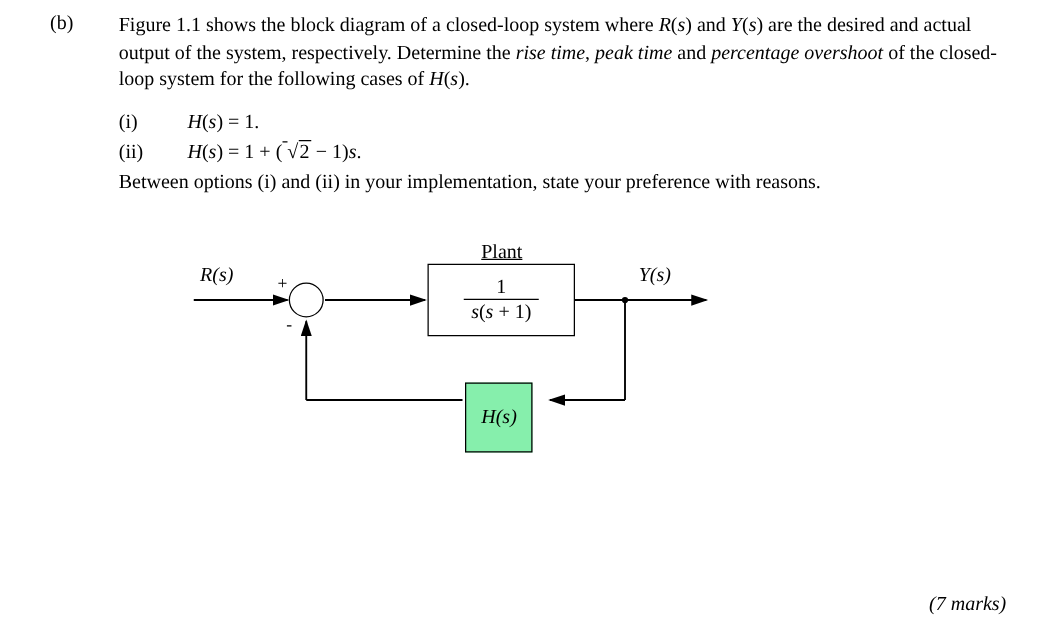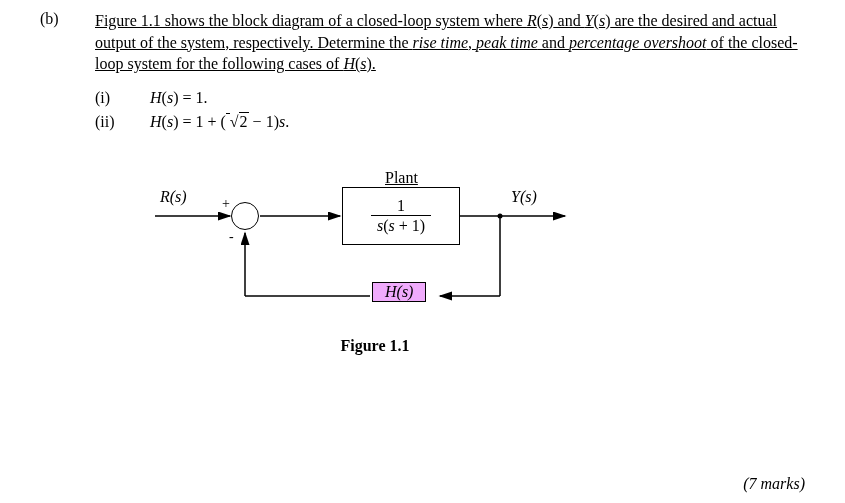--- a/index.html
+++ b/index.html
@@ -22,21 +22,20 @@
   }
   .part-label {
     width: 55px;
     flex: 0 0 55px;
   }
   .body-col {
     flex: 1;
   }
   .intro {
     line-height: 1.35;
-    text-decoration: underline;
   }
   .italic { font-style: italic; }
   .sub-list {
     margin-top: 14px;
   }
   .sub-item {
     display: flex;
     margin-bottom: 6px;
   }
   .sub-item .num {
@@ -86,23 +85,23 @@
     display: block;
     padding: 0 6px;
     line-height: 1.2;
   }
   .frac .num {
     border-bottom: 1.2px solid #000;
   }
   .h-box {
     position: absolute;
     border: 1.5px solid #000;
-    padding: 0 12px;
-    box-sizing: border-box;
-    background: #f0abfc;
+    padding: 18px 12px;
+    box-sizing: border-box;
+    background: #86efac;
     font-style: italic;
   }
   .fig-caption {
     text-align: center;
     font-weight: bold;
     margin-top: 6px;
   }
   .marks {
     position: absolute;
     right: 40px;
@@ -143,20 +142,21 @@
           </div>
         </div>
         <div class="sub-item">
           <div class="num">(ii)</div>
           <div>
             <span class="math-var">H</span><span>(</span><span class="math-var">s</span><span>)</span><span> = 1 + (</span><span><span style="border-top:1px solid #000;display:inline-block;line-height:1;">&nbsp;</span></span><span style="white-space:nowrap;"><span style="display:inline-block;position:relative;"><span style="position:relative;">√</span><span style="border-top:1.2px solid #000;padding:0 1px;">2</span></span></span><span> − 1)</span><span class="math-var">s</span><span>.</span>
           </div>
         </div>
       </div>
 
+      <div class="follow">Between options (i) and (ii) in your implementation, state your preference with reasons.</div>
 
       <div class="diagram-wrap">
         <svg class="arrows">
           <defs>
             <marker id="ah" markerWidth="10" markerHeight="10" refX="8" refY="3" orient="auto">
               <path d="M0,0 L9,3 L0,6 Z" fill="#000"></path>
             </marker>
           </defs>
 
           <line x1="10" y1="55" x2="85" y2="55" stroke="#000" stroke-width="1.5" marker-end="url(#ah)"></line>
@@ -192,20 +192,19 @@
             </span>
           </span>
         </div>
 
         <div class="dlabel" style="left:366px; top:27px;">Y(s)</div>
 
         <div class="h-box" style="left:227px; top:121px;">
           <span>H(s)</span>
         </div>
 
-        <div class="fig-caption" style="position:absolute; left:0; right:0; top:170px;">Figure 1.1</div>
       </div>
 
     </div>
   </div>
 
   <div class="marks">(7 marks)</div>
 </div>
 
 </body></html>

